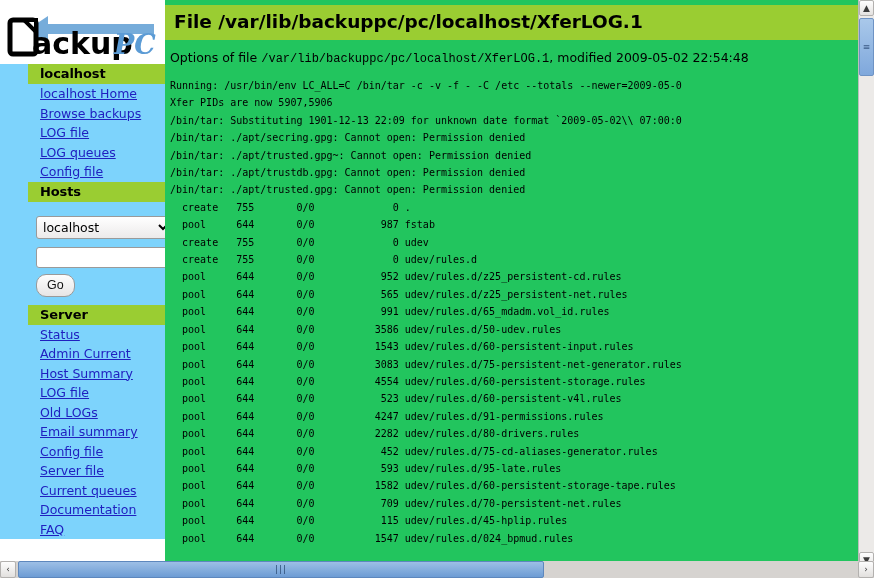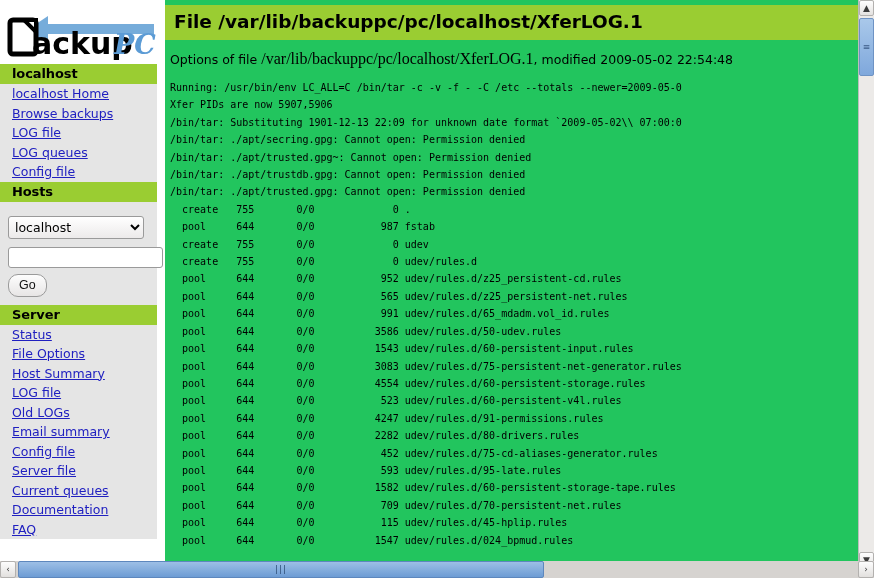--- a/index.html
+++ b/index.html
@@ -47,21 +47,22 @@
     height: 64px;
     background: #fff;
     overflow: hidden;
   }
   .logo-svg { position: absolute; left: 6px; top: 4px; }
 
   .nav-band {
     position: absolute;
     left: 0;
     width: 157px;
-    background: #e5e5e5;
+    background: #7dd3fc;
+    padding-left: 28px;
   }
   .navhead {
     background: #9acd32;
     color: #000;
     font-weight: bold;
     font-size: 13px;
     padding: 2px 0 2px 12px;
     line-height: 16px;
     letter-spacing: -0.1px;
   }
@@ -130,22 +131,22 @@
     margin: 5px 0 0 0;
     white-space: nowrap;
   }
   .subtitle {
     font-size: 12.5px;
     color: #000;
     padding: 10px 0 0 5px;
     white-space: nowrap;
   }
   .subtitle .mono {
-    font-family: Liberation Serif, serif;
-    font-size: 16px;
+    font-family: Liberation Mono, monospace;
+    font-size: 12px;
   }
   pre.logbody {
     margin: 11px 0 0 5px;
     font-family: "DejaVu Sans Mono", "Liberation Mono", monospace;
     font-size: 10px;
     line-height: 17.4px;
     color: #000;
     white-space: pre;
   }
 
@@ -284,21 +285,21 @@
         <div class="input-row">
           <input class="host-input" type="text" placeholder="" style="">
         </div>
 
         <div class="go-row">
           <button class="go-button">Go</button>
         </div>
 
         <div class="navhead">Server</div>
         <a class="navlink" href="#">Status</a>
-        <a class="navlink" href="#">File Options</a>
+        <a class="navlink" href="#">Admin Current</a>
         <a class="navlink" href="#">Host Summary</a>
         <a class="navlink" href="#">LOG file</a>
         <a class="navlink" href="#">Old LOGs</a>
         <a class="navlink" href="#">Email summary</a>
         <a class="navlink" href="#">Config file</a>
         <a class="navlink" href="#">Server file</a>
         <a class="navlink" href="#">Current queues</a>
         <a class="navlink" href="#">Documentation</a>
         <a class="navlink" href="#">FAQ</a>
       </div>

